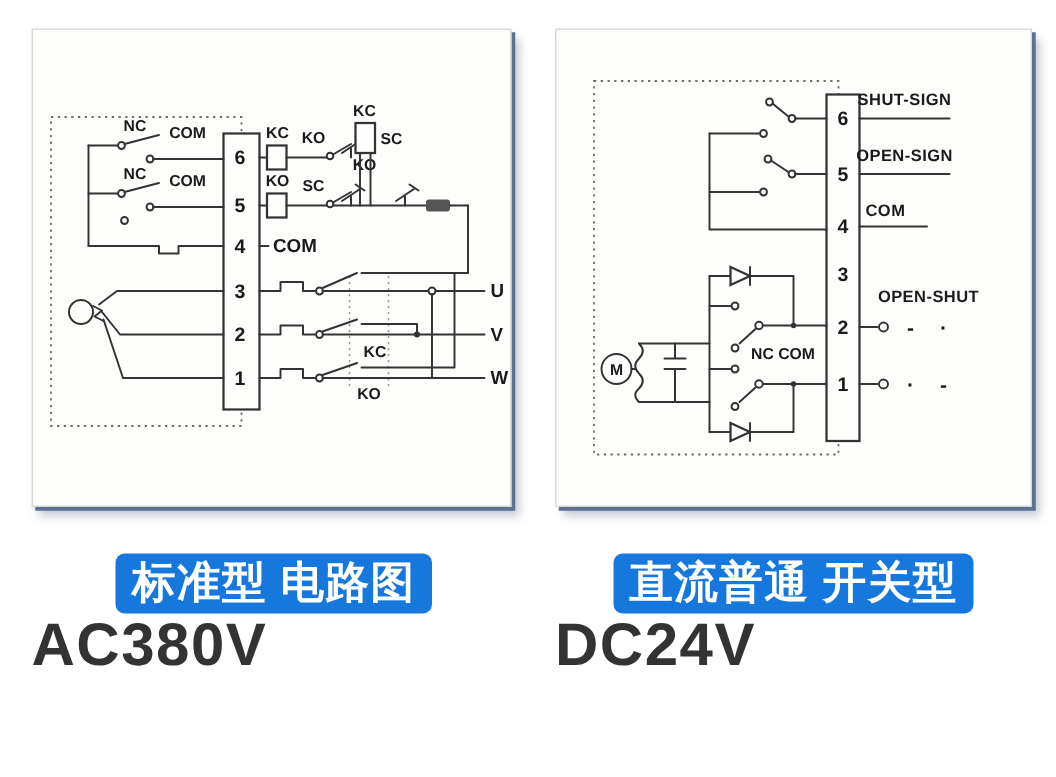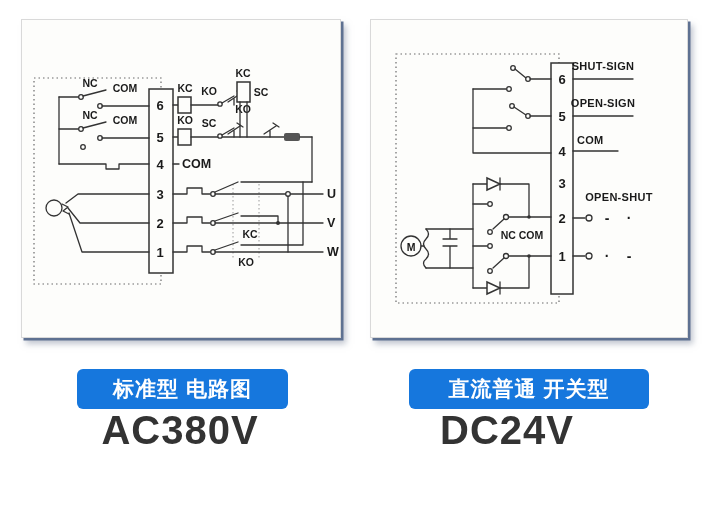--- a/index.html
+++ b/index.html
@@ -4,28 +4,28 @@
 <style>
   html,body{margin:0;padding:0;background:#ffffff;}
   .stage{position:relative;width:704px;height:518px;background:#ffffff;overflow:hidden;
          font-family:"Liberation Sans",sans-serif;}
   .panel{position:absolute;top:19px;height:317px;background:#fdfdfb;
          border:1px solid #d9d9d9;
          box-shadow:2.5px 2.5px 0 #5e7191, 5px 6px 6px rgba(130,140,160,.5);}
   .panel-left{left:21px;width:318px;}
   .panel-right{left:370px;width:316px;}
   .badge{position:absolute;top:369px;height:40px;line-height:40px;border-radius:6px;
-         background:#1677dd;color:#ffffff;font-size:21px;text-align:center;
+         background:#1677dd;color:#ffffff;font-size:29px;text-align:center;
          font-weight:bold;letter-spacing:1px;}
   .badge-left{left:77px;width:211px;}
   .badge-right{left:409px;width:240px;text-align:center;}
   .voltage{position:absolute;top:408px;font-size:40px;font-weight:bold;color:#333333;
-           text-align:center;letter-spacing:1px;}
+           text-align:left;letter-spacing:1px;}
   .voltage-left{left:21px;width:318px;}
-  .voltage-right{left:349px;width:316px;}
+  .voltage-right{left:370px;width:316px;}
   svg{display:block;}
   .w{stroke:#333333;stroke-width:1.3;fill:none;stroke-linecap:round;stroke-linejoin:round;}
   .w2{stroke:#333333;stroke-width:1.5;fill:#fdfdfb;}
   .dash{stroke:#6b6b6b;stroke-width:1.2;fill:none;stroke-dasharray:1.5 3;}
   .dot{stroke:#9a9a9a;stroke-width:1;fill:none;stroke-dasharray:1.5 2.5;}
   .c{fill:#fdfdfb;stroke:#333333;stroke-width:1.3;}
   .jd{fill:#333333;stroke:none;}
   .fuse{fill:#555555;stroke:none;}
   text{fill:#1a1a1a;}
   .lbl{font:bold 10.5px "Liberation Sans",sans-serif;}

